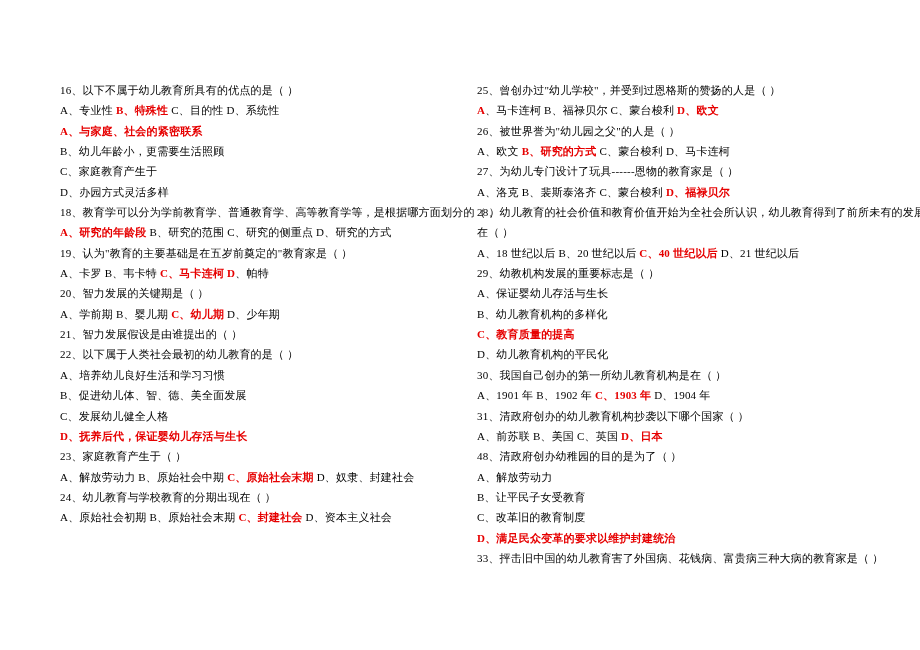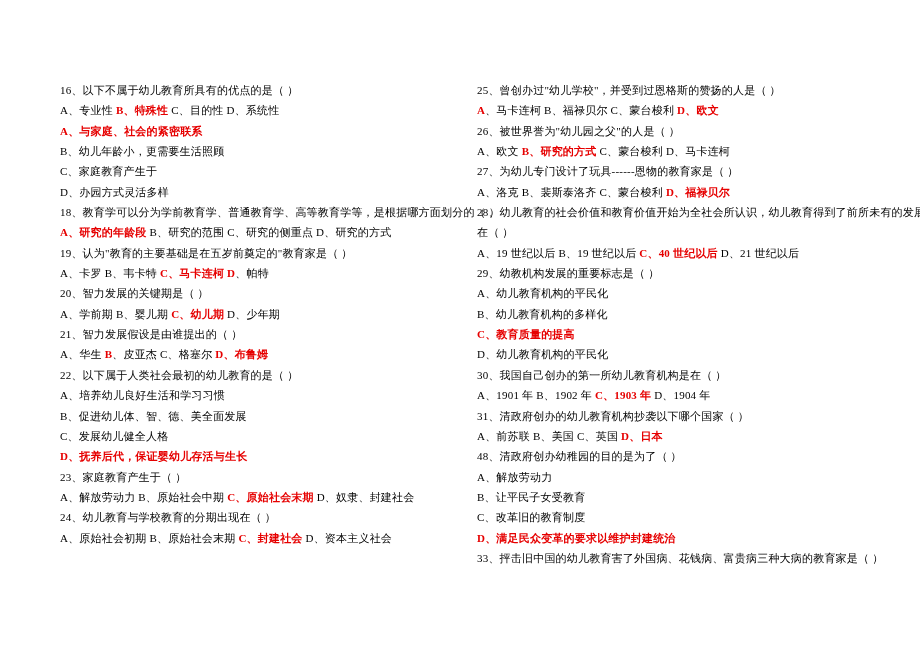--- a/index.html
+++ b/index.html
@@ -44,43 +44,42 @@
       <div class="line"><span class="seg">B、幼儿年龄小，更需要生活照顾</span></div>
       <div class="line"><span class="seg">C、家庭教育产生于</span></div>
       <div class="line"><span class="seg">D、办园方式灵活多样</span></div>
       <div class="line"><span class="seg">18、教育学可以分为学前教育学、普通教育学、高等教育学等，是根据哪方面划分的（  ）</span></div>
       <div class="line"><span class="seg red">A、研究的年龄段</span><span class="seg">    B、研究的范围    C、研究的侧重点    D、研究的方式</span></div>
       <div class="line"><span class="seg">19、认为"教育的主要基础是在五岁前奠定的"教育家是（  ）</span></div>
       <div class="line"><span class="seg">A、卡罗    B、韦卡特    </span><span class="seg red">C、马卡连柯    D</span><span class="seg">、帕特</span></div>
       <div class="line"><span class="seg">20、智力发展的关键期是（  ）</span></div>
       <div class="line"><span class="seg">A、学前期    B、婴儿期    </span><span class="seg red">C、幼儿期</span><span class="seg">    D、少年期</span></div>
       <div class="line"><span class="seg">21、智力发展假设是由谁提出的（  ）</span></div>
-      <div class="line"><span class="seg">A、华生    </span><span class="seg red">B</span><span class="seg">、皮亚杰    C、格塞尔    </span><span class="seg red">D、布鲁姆</span></div>
       <div class="line"><span class="seg">22、以下属于人类社会最初的幼儿教育的是（  ）</span></div>
       <div class="line"><span class="seg">A、培养幼儿良好生活和学习习惯</span></div>
       <div class="line"><span class="seg">B、促进幼儿体、智、德、美全面发展</span></div>
       <div class="line"><span class="seg">C、发展幼儿健全人格</span></div>
       <div class="line"><span class="seg red">D、抚养后代，保证婴幼儿存活与生长</span></div>
       <div class="line"><span class="seg">23、家庭教育产生于（  ）</span></div>
       <div class="line"><span class="seg">A、解放劳动力      B、原始社会中期    </span><span class="seg red">C、原始社会末期</span><span class="seg">    D、奴隶、封建社会</span></div>
       <div class="line"><span class="seg">24、幼儿教育与学校教育的分期出现在（  ）</span></div>
       <div class="line"><span class="seg">A、原始社会初期      B、原始社会末期    </span><span class="seg red">C、封建社会</span><span class="seg">    D、资本主义社会</span></div>
     </div>
   <div class="column col-right" id="col-right">
       <div class="line"><span class="seg">25、曾创办过"幼儿学校"，并受到过恩格斯的赞扬的人是（  ）</span></div>
       <div class="line"><span class="seg red">A</span><span class="seg">、马卡连柯      B、福禄贝尔    C、蒙台梭利      </span><span class="seg red">D、欧文</span></div>
       <div class="line"><span class="seg">26、被世界誉为"幼儿园之父"的人是（  ）</span></div>
       <div class="line"><span class="seg">A、欧文    </span><span class="seg red">B、研究的方式</span><span class="seg">    C、蒙台梭利    D、马卡连柯</span></div>
       <div class="line"><span class="seg">27、为幼儿专门设计了玩具------恩物的教育家是（  ）</span></div>
       <div class="line"><span class="seg">A、洛克    B、裴斯泰洛齐    C、蒙台梭利    </span><span class="seg red">D、福禄贝尔</span></div>
       <div class="line"><span class="seg">28、幼儿教育的社会价值和教育价值开始为全社会所认识，幼儿教育得到了前所未有的发展是</span></div>
       <div class="line"><span class="seg">在（  ）</span></div>
-      <div class="line"><span class="seg">A、19 世纪以后    B、19 世纪以后    </span><span class="seg red">C、40 世纪以后</span><span class="seg">    D、21 世纪以后</span></div>
+      <div class="line"><span class="seg">A、18 世纪以后    B、20 世纪以后    </span><span class="seg red">C、40 世纪以后</span><span class="seg">    D、21 世纪以后</span></div>
       <div class="line"><span class="seg">29、幼教机构发展的重要标志是（  ）</span></div>
-      <div class="line"><span class="seg">A、幼儿教育机构的平民化</span></div>
+      <div class="line"><span class="seg">A、保证婴幼儿存活与生长</span></div>
       <div class="line"><span class="seg">B、幼儿教育机构的多样化</span></div>
       <div class="line"><span class="seg red">C、教育质量的提高</span></div>
       <div class="line"><span class="seg">D、幼儿教育机构的平民化</span></div>
       <div class="line"><span class="seg">30、我国自己创办的第一所幼儿教育机构是在（  ）</span></div>
       <div class="line"><span class="seg">A、1901 年    B、1902 年    </span><span class="seg red">C、1903 年</span><span class="seg">    D、1904 年</span></div>
       <div class="line"><span class="seg">31、清政府创办的幼儿教育机构抄袭以下哪个国家（  ）</span></div>
       <div class="line"><span class="seg">  A、前苏联    B、美国      C、英国      </span><span class="seg red">D、日本</span></div>
       <div class="line"><span class="seg">48、清政府创办幼稚园的目的是为了（  ）</span></div>
       <div class="line"><span class="seg">A、解放劳动力</span></div>
       <div class="line"><span class="seg">B、让平民子女受教育</span></div>

